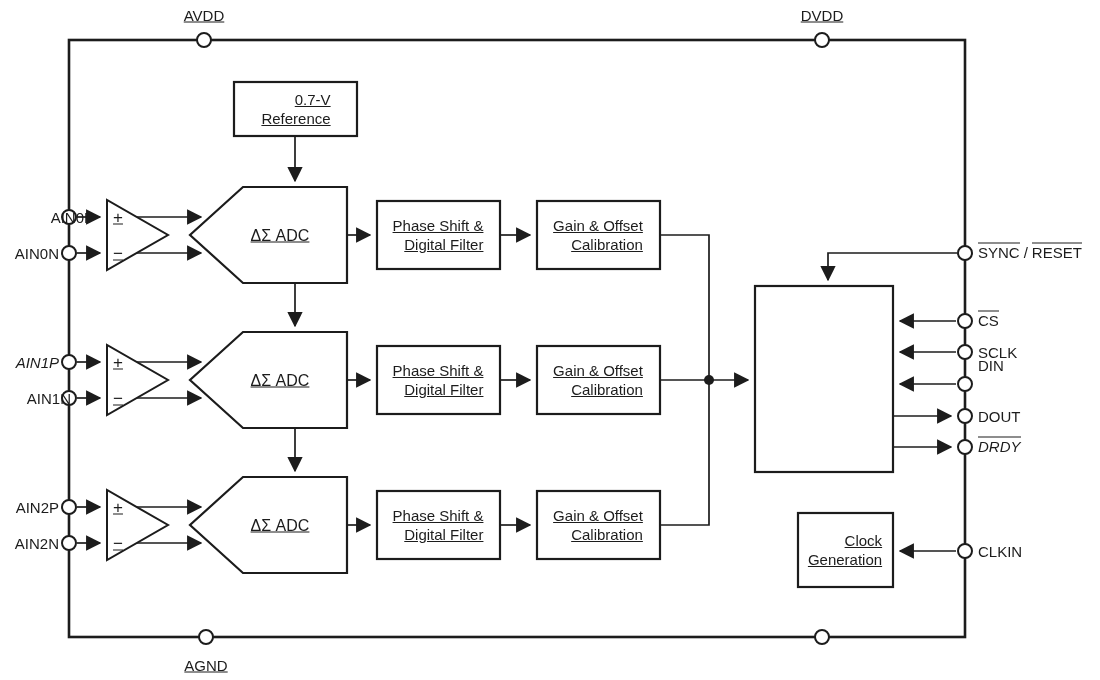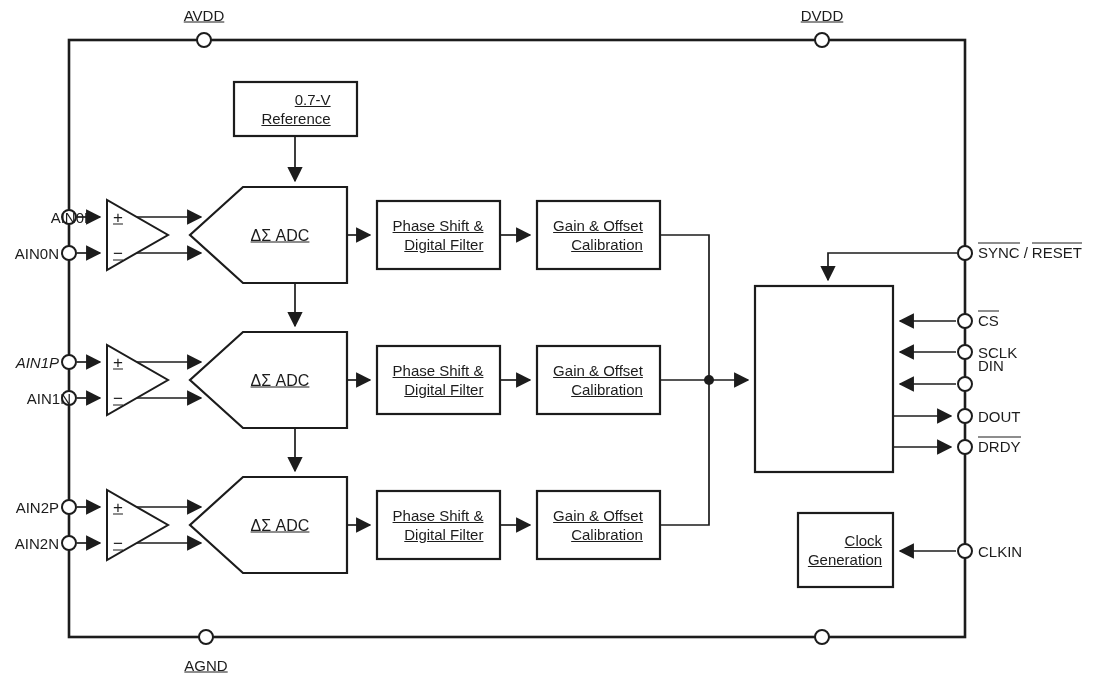--- a/index.html
+++ b/index.html
@@ -151,16 +151,16 @@
   <div class="lbl cc" style="left:598px;top:525px;">Gain &amp; Offset
 Calibration</div>
   <div class="lbl cc" style="left:845px;top:550px;">Clock
 Generation</div>
 
   <div class="lbl vl right-pin" style="top:252px;"><span class="ovl">SYNC</span><span class="sep">/</span><span class="ovl">RESET</span></div>
   <div class="lbl vl right-pin" style="top:320px;"><span class="ovl">CS</span></div>
   <div class="lbl vl right-pin" style="top:352px;">SCLK</div>
   <div class="lbl vl right-pin" style="top:365px;">DIN</div>
   <div class="lbl vl right-pin" style="top:416px;">DOUT</div>
-  <div class="lbl vl right-pin" style="top:446px;"><span class="ovl">DRDY</span></div>
+  <div class="lbl vl right-pin" style="top:446px;font-style:italic;"><span class="ovl">DRDY</span></div>
   <div class="lbl vl right-pin" style="top:551px;">CLKIN</div>
 
 </div>
 
 </body></html>

